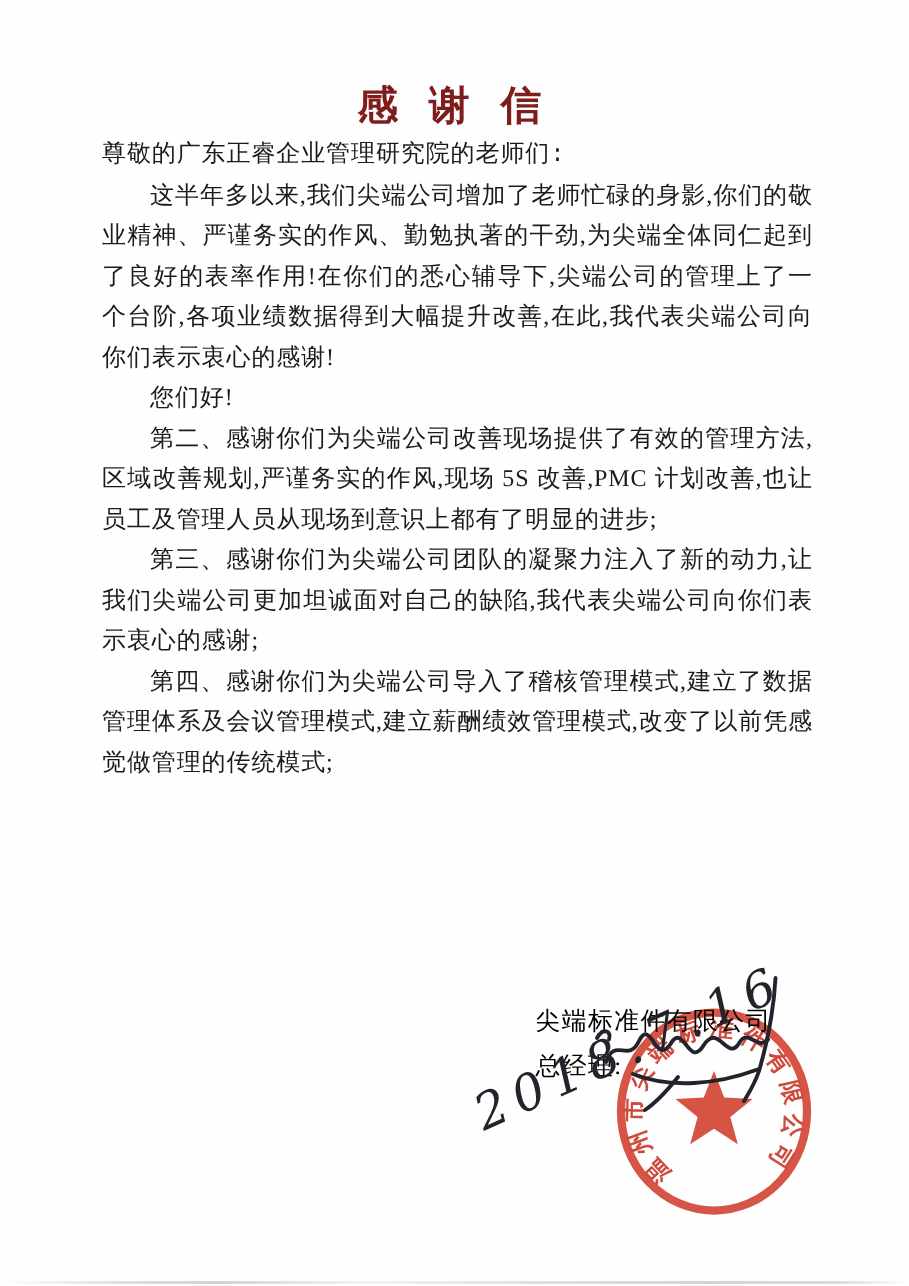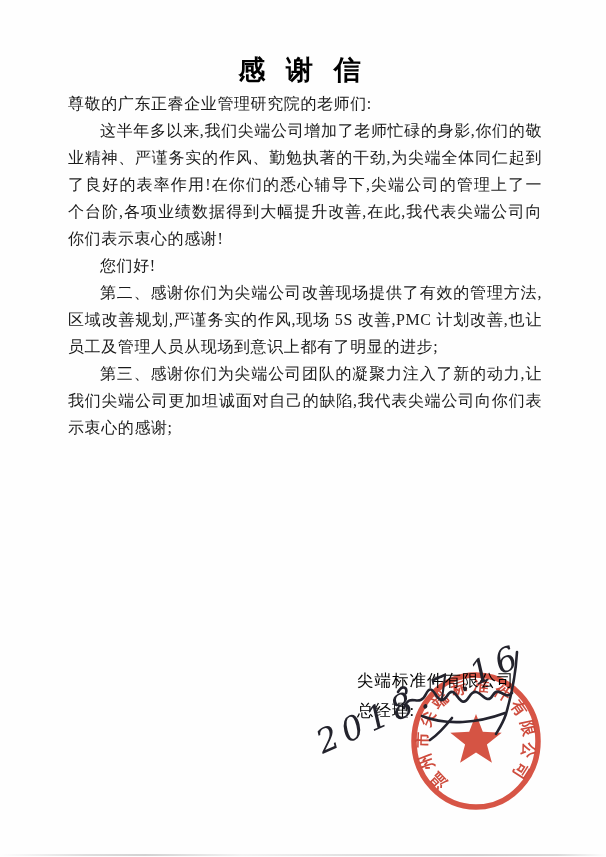--- a/index.html
+++ b/index.html
@@ -15,33 +15,33 @@
     overflow:hidden;
     color:#1b1b1b;
   }
   .title{
     position:absolute;
     left:0; top:52px; width:606px;
     text-align:center;
     font-size:27px;
     font-weight:bold;
     letter-spacing:7px;
-    color:#000000;
+    color:#7f1d1d;
   }
   .body-text{
     position:absolute;
     left:68px; top:90px;
     width:474px;
     font-size:16px;
     line-height:27px;
     letter-spacing:0.6px;
     text-align:justify;
   }
   .body-text p{margin:0;text-indent:2em;}
-  .body-text p.no-indent{text-indent:0;}
+  .body-text p.no-indent{text-indent:0;font-family:Liberation Mono, monospace;}
   .sign-block{
     position:absolute;
     left:357px; top:666px;
     font-size:16.5px;
     line-height:30px;
     letter-spacing:1px;
     color:#000000;
   }
   .seal-svg{
     position:absolute;
@@ -82,20 +82,21 @@
 <div class="page">
 
   <div class="title">感 谢 信</div>
 
   <div class="body-text">
     <p class="no-indent">尊敬的广东正睿企业管理研究院的老师们:</p>
     <p>这半年多以来,我们尖端公司增加了老师忙碌的身影,你们的敬业精神、严谨务实的作风、勤勉执著的干劲,为尖端全体同仁起到了良好的表率作用!在你们的悉心辅导下,尖端公司的管理上了一个台阶,各项业绩数据得到大幅提升改善,在此,我代表尖端公司向你们表示衷心的感谢!</p>
     <p>您们好!</p>
     <p>第二、感谢你们为尖端公司改善现场提供了有效的管理方法,区域改善规划,严谨务实的作风,现场 5S 改善,PMC 计划改善,也让员工及管理人员从现场到意识上都有了明显的进步;</p>
     <p>第三、感谢你们为尖端公司团队的凝聚力注入了新的动力,让我们尖端公司更加坦诚面对自己的缺陷,我代表尖端公司向你们表示衷心的感谢;</p>
+    <p>第四、感谢你们为尖端公司导入了稽核管理模式,建立了数据管理体系及会议管理模式,建立薪酬绩效管理模式,改变了以前凭感觉做管理的传统模式;</p>
   </div>
 
   <div class="sign-block">
     <div>尖端标准件有限公司</div>
     <div>总经理:</div>
   </div>
 
   <svg class="seal-svg" width="140" height="150" viewBox="0 0 140 150">
     <defs>
       <path id="sealArc" d="M 43.8,116.9 A 48,50 0 1 1 96.2,116.9" fill="none"></path>

